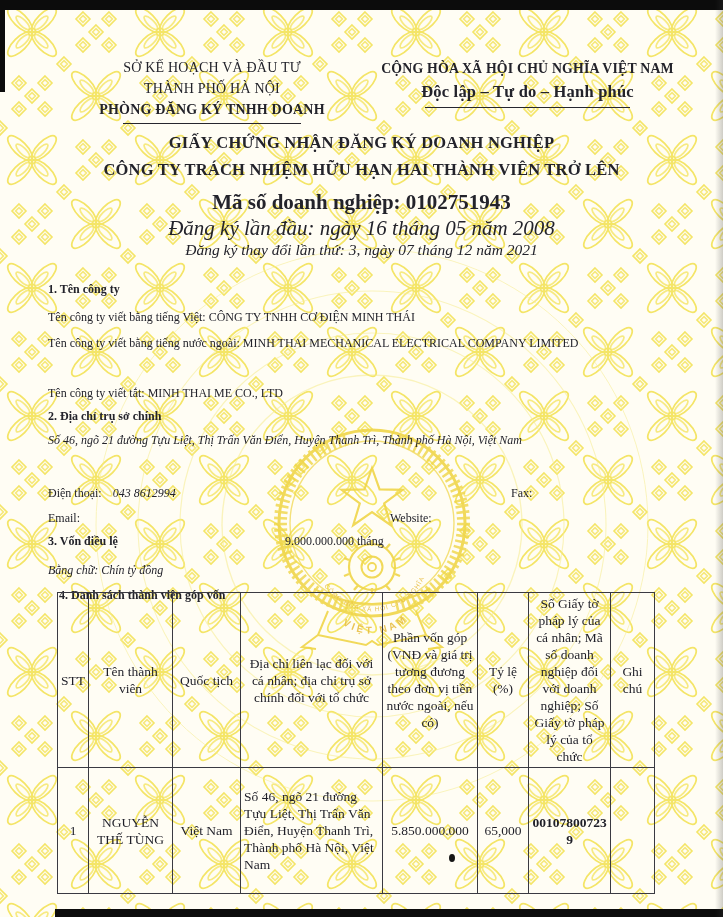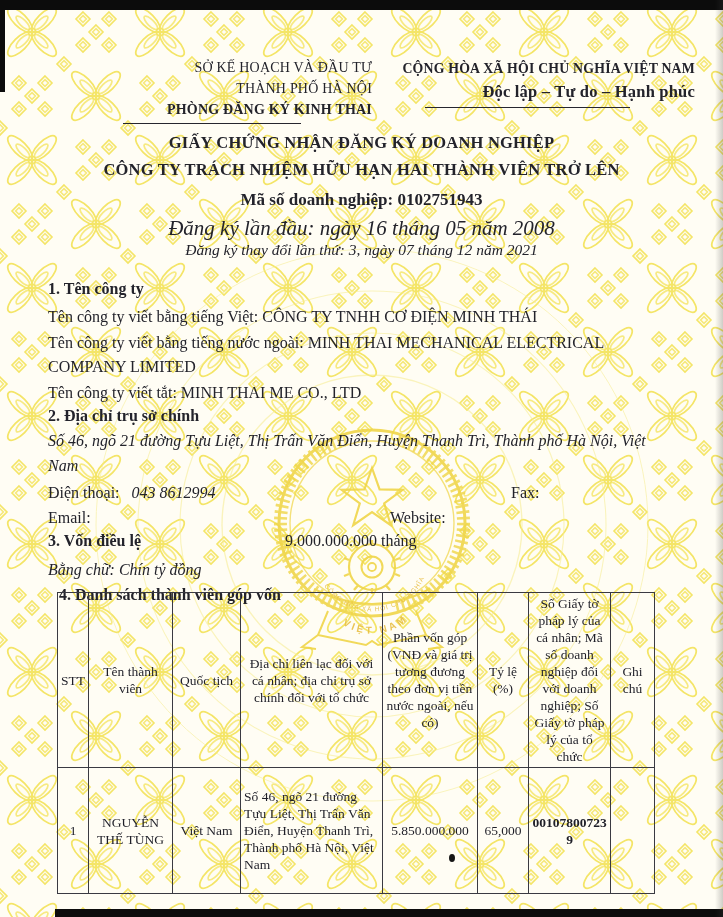--- a/index.html
+++ b/index.html
@@ -9,28 +9,28 @@
     font-family:"Liberation Serif","DejaVu Serif",serif;
     color:#23232b;
   }
   svg{display:block;}
   .pattern-layer{position:absolute;left:0;top:0;z-index:0;}
   .emblem-layer{position:absolute;left:0;top:0;z-index:1;pointer-events:none;}
   .content{position:absolute;left:0;top:0;width:723px;height:917px;z-index:2;}
   .scan-bar{position:absolute;background:#0c0c0c;z-index:3;}
   .edge-right{position:absolute;right:0;top:0;width:8px;height:100%;z-index:3;
     background:linear-gradient(to right, rgba(60,60,60,0), rgba(60,60,60,0.25));}
-  .hdr{position:absolute;text-align:right;line-height:21px;font-size:14px;letter-spacing:.2px;}
+  .hdr{position:absolute;text-align:center;line-height:21px;font-size:14px;letter-spacing:.2px;}
   .hdr .b{font-weight:bold;}
   .rule{height:0;border-bottom:1.6px solid #26262e;margin:3px auto 0;}
   .center{position:absolute;left:0;width:723px;text-align:center;}
   .t1{font-weight:bold;font-size:16.5px;letter-spacing:.2px;}
   .italic{font-style:italic;}
   .bold{font-weight:bold;}
-  .body-line{position:absolute;font-size:16px;line-height:24px;}
+  .body-line{position:absolute;font-size:12px;line-height:24px;}
   .tbl{position:absolute;left:57px;top:592px;width:597px;border-collapse:collapse;table-layout:fixed;
        font-size:13.5px;line-height:17px;color:#1f1f28;}
   .tbl th,.tbl td{border:1.3px solid #3a3a42;padding:2px 3px;font-weight:normal;
        text-align:center;vertical-align:middle;background:transparent;}
   .tbl thead tr{height:130px;}
   .tbl tbody tr{height:126px;}
   .tbl td.left{text-align:left;}
   .tbl td.break{word-break:break-all;font-weight:bold;}
   .dot{position:absolute;width:6px;height:8px;background:#161616;border-radius:50%;z-index:3;}
 </style>
@@ -128,33 +128,33 @@
         <textPath href="#arcBot" startOffset="14">VIỆT NAM</textPath>
       </text>
     </g>
   </svg>
 
   <div class="content">
 
     <div class="hdr" style="left:52px;top:57px;width:320px;">
       <div>SỞ KẾ HOẠCH VÀ ĐẦU TƯ</div>
       <div>THÀNH PHỐ HÀ NỘI</div>
-      <div class="b">PHÒNG ĐĂNG KÝ KINH THAI</div>
+      <div class="b">PHÒNG ĐĂNG KÝ TNHH DOANH</div>
       <div class="rule" style="width:178px;"></div>
     </div>
 
     <div class="hdr" style="left:360px;top:58px;width:335px;">
       <div class="b" style="font-size:13.8px;">CỘNG HÒA XÃ HỘI CHỦ NGHĨA VIỆT NAM</div>
       <div class="b" style="font-size:16.5px;line-height:25px;">Độc lập – Tự do – Hạnh phúc</div>
       <div class="rule" style="width:205px;"></div>
     </div>
 
     <div class="center t1" style="top:133px;">GIẤY CHỨNG NHẬN ĐĂNG KÝ DOANH NGHIỆP</div>
     <div class="center t1" style="top:160px;">CÔNG TY TRÁCH NHIỆM HỮU HẠN HAI THÀNH VIÊN TRỞ LÊN</div>
-    <div class="center bold" style="top:190px;font-size:17px;">Mã số doanh nghiệp: 0102751943</div>
+    <div class="center bold" style="top:190px;font-size:21px;">Mã số doanh nghiệp: 0102751943</div>
     <div class="center italic" style="top:216px;font-size:21px;">Đăng ký lần đầu: ngày 16 tháng 05 năm 2008</div>
     <div class="center italic" style="top:241px;font-size:15.5px;">Đăng ký thay đổi lần thứ: 3, ngày 07 tháng 12 năm 2021</div>
 
     <div class="body-line bold" style="left:48px;top:277px;">1. Tên công ty</div>
     <div class="body-line" style="left:48px;top:305px;width:630px;">Tên công ty viết bằng tiếng Việt: CÔNG TY TNHH CƠ ĐIỆN MINH THÁI</div>
     <div class="body-line" style="left:48px;top:331px;width:600px;">Tên công ty viết bằng tiếng nước ngoài: MINH THAI MECHANICAL ELECTRICAL COMPANY LIMITED</div>
     <div class="body-line" style="left:48px;top:381px;width:630px;">Tên công ty viết tắt: MINH THAI ME CO., LTD</div>
 
     <div class="body-line bold" style="left:48px;top:404px;">2. Địa chỉ trụ sở chính</div>
     <div class="body-line italic" style="left:48px;top:428px;width:605px;line-height:25px;">Số 46, ngõ 21 đường Tựu Liệt, Thị Trấn Văn Điển, Huyện Thanh Trì, Thành phố Hà Nội, Việt Nam</div>

